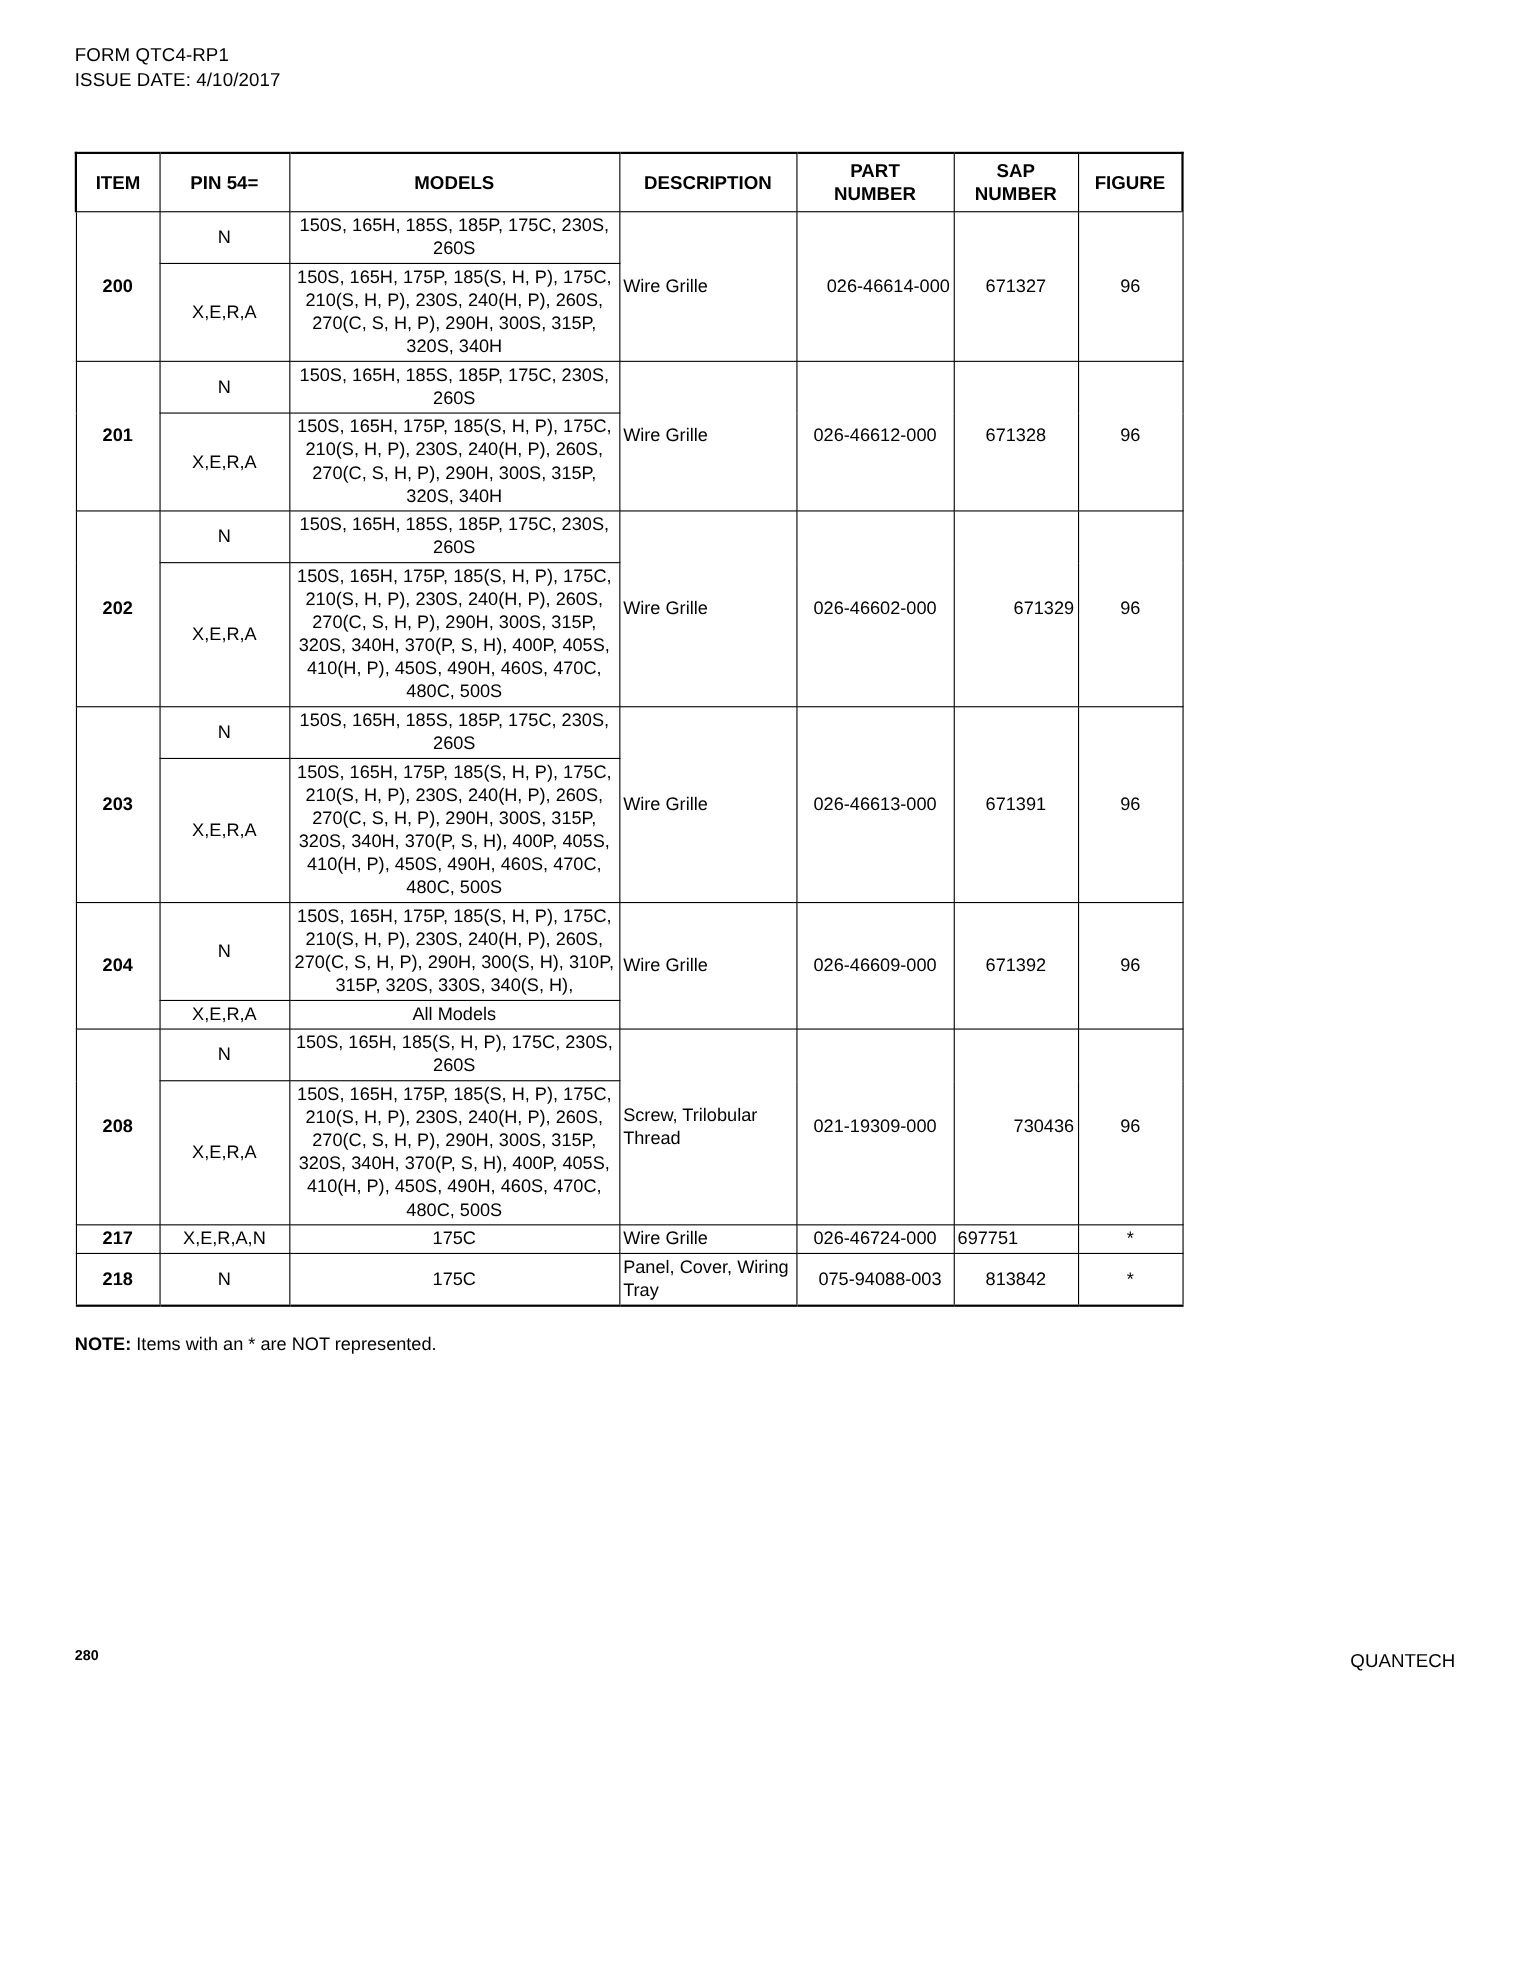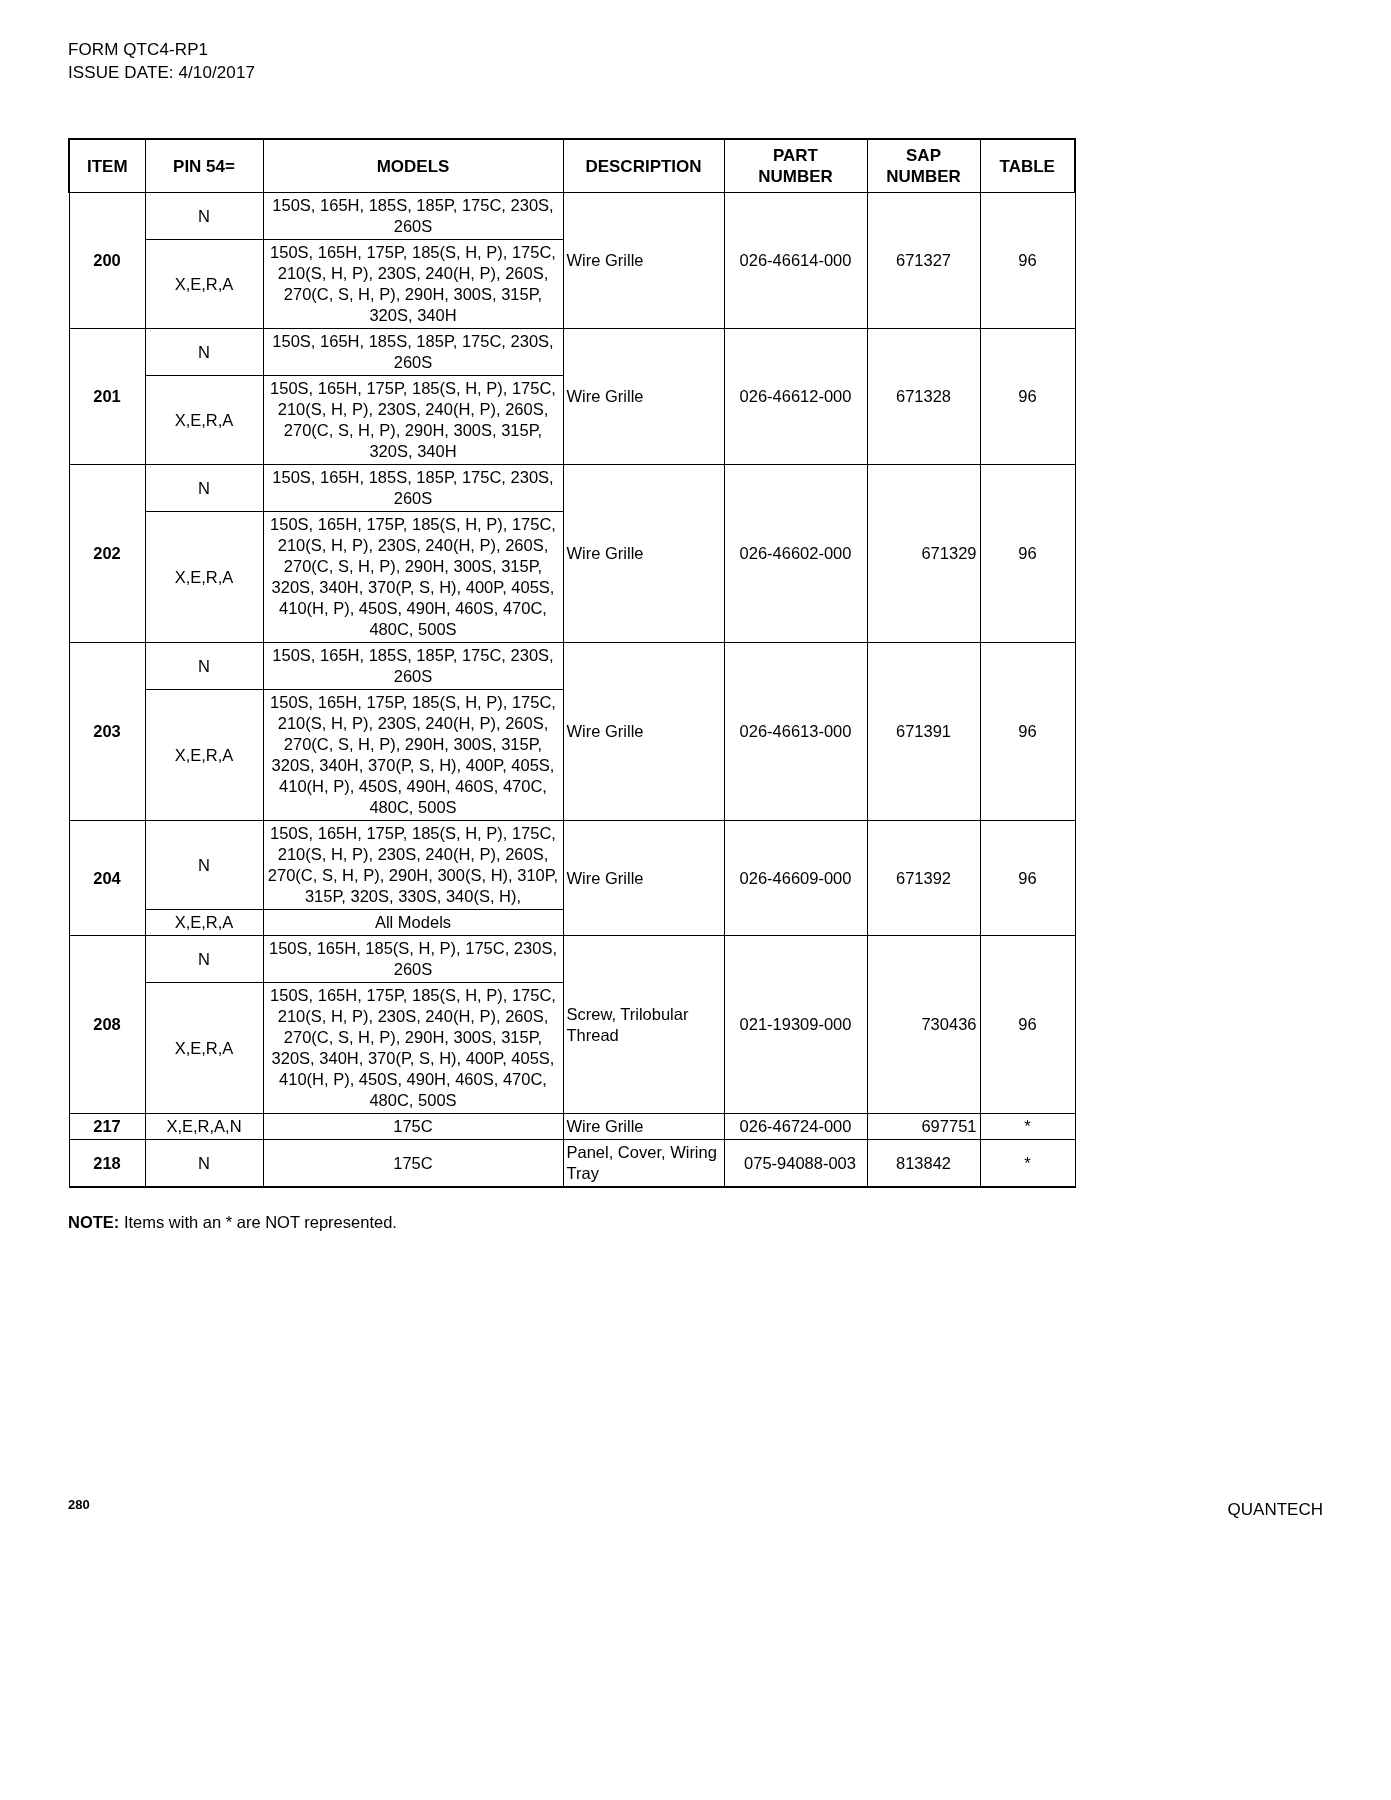--- a/index.html
+++ b/index.html
@@ -133,30 +133,30 @@
         <th>MODELS</th>
         <th>DESCRIPTION</th>
         <th>
           <span>PART</span><br>
           <span>NUMBER</span>
         </th>
         <th>
           <span>SAP</span><br>
           <span>NUMBER</span>
         </th>
-        <th class="last">TABLE</th>
+        <th class="last">FIGURE</th>
       </tr>
     </thead>
     <tbody id="parts-body">
         <tr>
           <td class="c-item edge-left" rowspan="2">200</td>
           <td class="pin-cell">N</td>
           <td class="models-cell">150S, 165H, 185S, 185P, 175C, 230S, 260S</td>
           <td class="desc-cell" rowspan="2">Wire Grille</td>
-          <td rowspan="2" style="text-align: center;">026-46614-000</td>
+          <td rowspan="2" style="text-align: right;">026-46614-000</td>
           <td rowspan="2" style="text-align: center;">671327</td>
           <td rowspan="2" class="edge-right" style="text-align: center;">96</td>
         </tr>
         <tr>
           <td class="pin-cell">X,E,R,A</td>
           <td class="models-cell">150S, 165H, 175P, 185(S, H, P), 175C, 210(S, H, P), 230S, 240(H, P), 260S, 270(C, S, H, P), 290H, 300S, 315P, 320S, 340H</td>
         </tr>
         <tr>
           <td class="c-item edge-left" rowspan="2">201</td>
           <td class="pin-cell">N</td>
@@ -221,21 +221,21 @@
         <tr>
           <td class="pin-cell">X,E,R,A</td>
           <td class="models-cell">150S, 165H, 175P, 185(S, H, P), 175C, 210(S, H, P), 230S, 240(H, P), 260S, 270(C, S, H, P), 290H, 300S, 315P, 320S, 340H, 370(P, S, H), 400P, 405S, 410(H, P), 450S, 490H, 460S, 470C, 480C, 500S</td>
         </tr>
         <tr>
           <td class="c-item edge-left" rowspan="1">217</td>
           <td class="pin-cell">X,E,R,A,N</td>
           <td class="models-cell">175C</td>
           <td class="desc-cell" rowspan="1">Wire Grille</td>
           <td rowspan="1" style="text-align: center;">026-46724-000</td>
-          <td rowspan="1" style="text-align: right;">697751</td>
+          <td rowspan="1" style="text-align: left;">697751</td>
           <td rowspan="1" class="edge-right" style="text-align: center;">*</td>
         </tr>
         <tr class="last-row">
           <td class="c-item edge-left" rowspan="1">218</td>
           <td class="pin-cell">N</td>
           <td class="models-cell">175C</td>
           <td class="desc-cell" rowspan="1">Panel, Cover, Wiring Tray</td>
           <td rowspan="1" style="text-align: center; padding-left: 12px;">075-94088-003</td>
           <td rowspan="1" style="text-align: center;">813842</td>
           <td rowspan="1" class="edge-right" style="text-align: center;">*</td>

